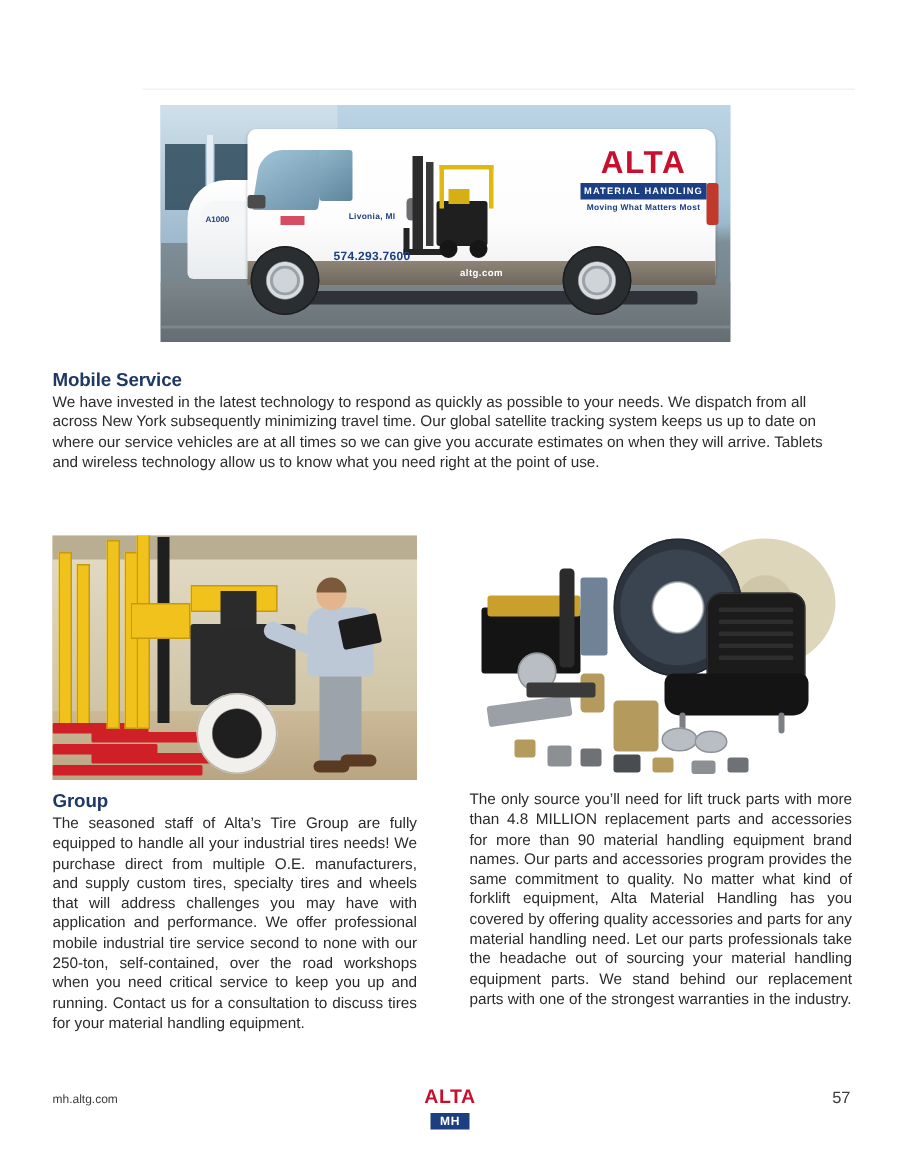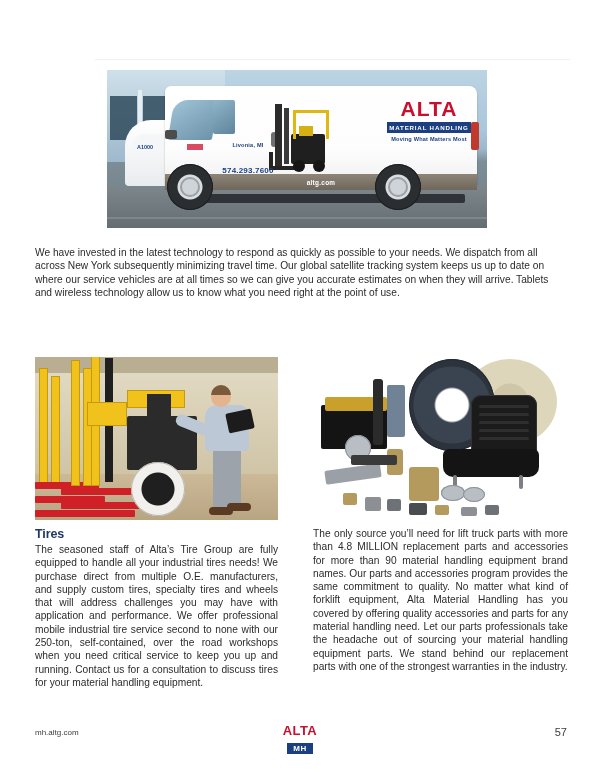--- a/index.html
+++ b/index.html
@@ -254,20 +254,21 @@
       <div class="tire tire-f">
           <div class="hub"></div>
         </div>
       <div class="tire tire-r">
           <div class="hub"></div>
         </div>
     </div>
   </div>
 
   <div class="mobile-sec">
+    <h2 class="sec-heading">Mobile Service</h2>
     <p class="body-text">We have invested in the latest technology to respond as quickly as possible to your needs.  We dispatch from all across New York subsequently minimizing travel time. Our global satellite tracking system keeps us up to date on where our service vehicles are at all times so we can give you accurate estimates on when they will arrive. Tablets and wireless technology allow us to know what you need right at the point of use.</p>
   </div>
 
   <div class="col-left">
     <div class="photo-tires">
       <div class="pt-wall"></div>
       <div class="pt-beam"></div>
       <div class="pt-floor"></div>
 
       <div class="fk">
@@ -302,21 +303,21 @@
         <div class="tech-shirt" style="left:170px;top:48px;"></div>
         <div class="tech-arm" style="left:140px;top:62px;width:36px;height:12px;transform:rotate(22deg);"></div>
         <div class="tech-arm" style="left:186px;top:62px;width:28px;height:12px;transform:rotate(14deg);"></div>
         <div class="tech-head" style="left:176px;top:30px;"></div>
         <div class="tech-hair" style="left:176px;top:28px;"></div>
         <div class="tablet" style="left:192px;top:54px;"></div>
       </div>
     </div>
 
     <div class="col-text">
-      <h2 class="sec-heading">Tires</h2>
+      <h2 class="sec-heading">Group</h2>
       <p class="body-text">The seasoned staff of Alta’s Tire Group are fully equipped to handle all your industrial tires needs! We purchase direct from multiple O.E. manufacturers, and supply custom tires, specialty tires and wheels that will address challenges you may have with application and performance. We offer professional mobile industrial tire service second to none with our 250-ton, self-contained, over the road workshops when you need critical service to keep you up and running. Contact us for a consultation to discuss tires for your material handling equipment.</p>
     </div>
   </div>
 
   <div class="col-right">
     <div class="photo-parts">
       <div class="pp-tire pp-tire-tan" style="left:150px;top:2px;width:94px;height:86px;"></div>
       <div class="pp-tire pp-tire-dark" style="left:96px;top:2px;width:86px;height:92px;"></div>
 
       <div class="pp-batt" style="left:8px;top:48px;width:66px;height:44px;"></div>

